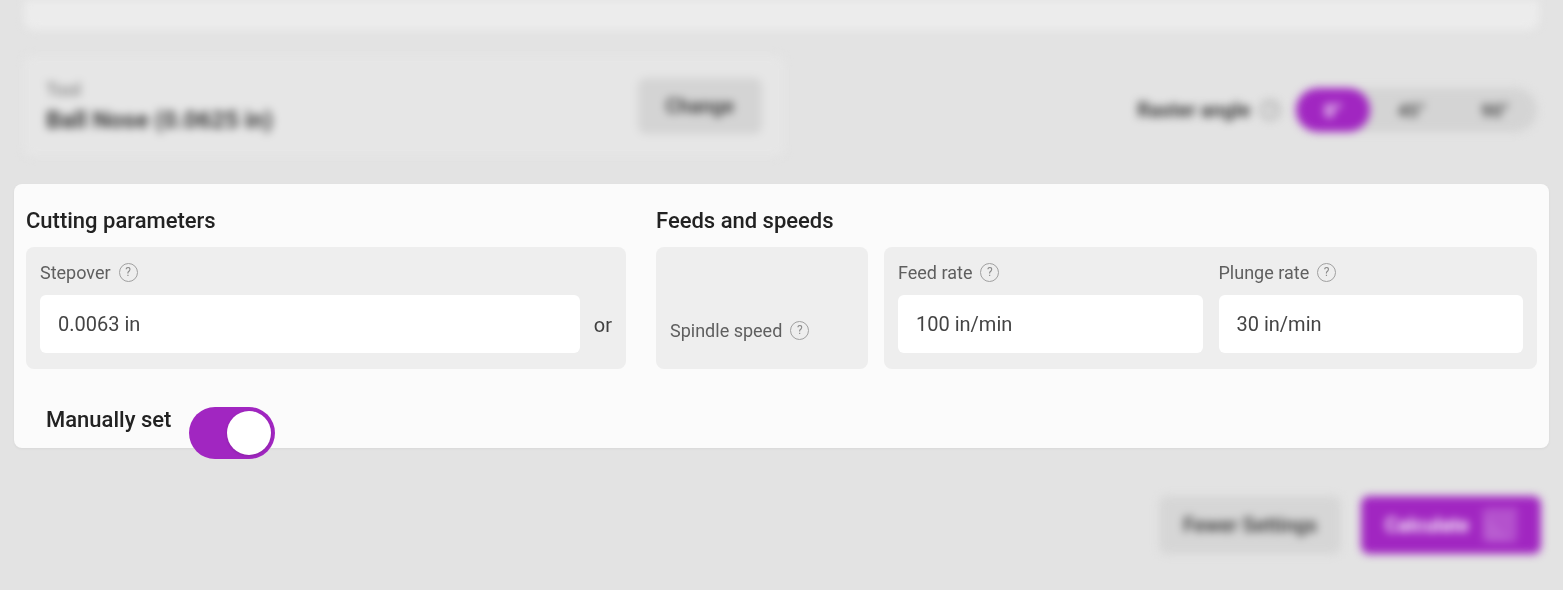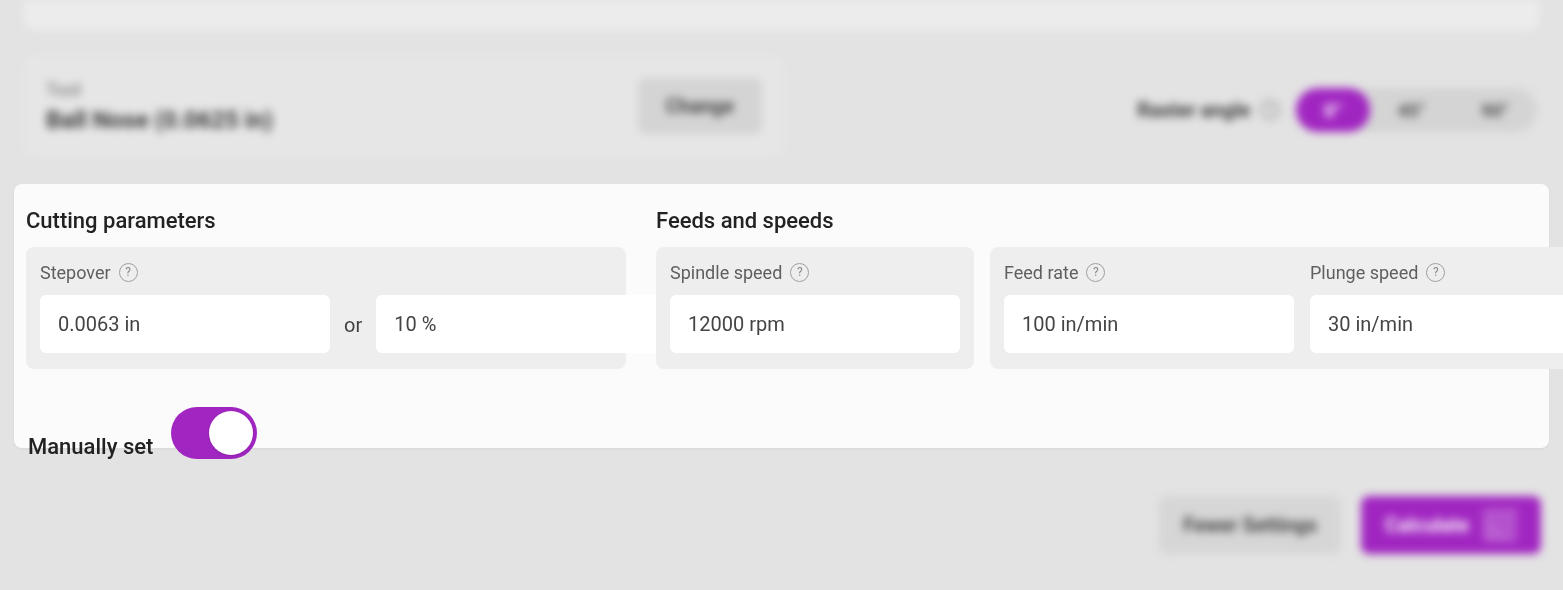--- a/index.html
+++ b/index.html
@@ -175,24 +175,24 @@
 
   .col-right .pgroup { gap: 16px; }
   .col-right .pgroup + .pgroup { margin-left: 0; }
   .right-wrap {
     display: flex;
     gap: 16px;
   }
 
   .manual-row {
     display: flex;
-    align-items: flex-end;
+    align-items: flex-start;
     gap: 18px;
     margin-top: 38px;
-    margin-left: 2px;
+    margin-left: 20px;
   }
   .manual-row .mlabel {
     font-size: 22px;
     font-weight: 500;
     color: #222;
   }
   .toggle {
     width: 86px; height: 52px;
     background: #a126c1;
     border-radius: 26px;
@@ -270,57 +270,52 @@
       <div class="section-title">Cutting parameters</div>
       <div class="pgroup">
         <div class="pfield" style="flex:1">
           <div class="flabel">
             <span>Stepover</span>
             <span class="help">?</span>
           </div>
           <input type="text" value="0.0063 in" style="">
         </div>
         <div class="ortext">or</div>
-        <div class="pfield" style="flex:1">
-          <div class="flabel"></div>
-          <input type="text" value="10 %" style="">
-        </div>
       </div>
 
       <div class="manual-row">
         <span class="mlabel">Manually set</span>
         <div class="toggle">
           <div class="knob"></div>
         </div>
       </div>
     </div>
 
     <div class="col-right">
       <div class="section-title">Feeds and speeds</div>
       <div class="right-wrap">
         <div class="pgroup" style="flex:0 0 212px">
           <div class="pfield" style="flex:1">
             <div class="flabel">
               <span>Spindle speed</span>
               <span class="help">?</span>
             </div>
-            <input type="text" value="12000 rpm" style="">
           </div>
         </div>
         <div class="pgroup" style="flex:1">
           <div class="pfield" style="flex:1">
             <div class="flabel">
               <span>Feed rate</span>
               <span class="help">?</span>
             </div>
             <input type="text" value="100 in/min" style="">
           </div>
           <div class="pfield" style="flex:1">
             <div class="flabel">
-              <span>Plunge speed</span>
+              <span>Plunge rate</span>
               <span class="help">?</span>
             </div>
             <input type="text" value="30 in/min" style="">
           </div>
 
         </div>
       </div>
     </div>
   </div>
 </div>

